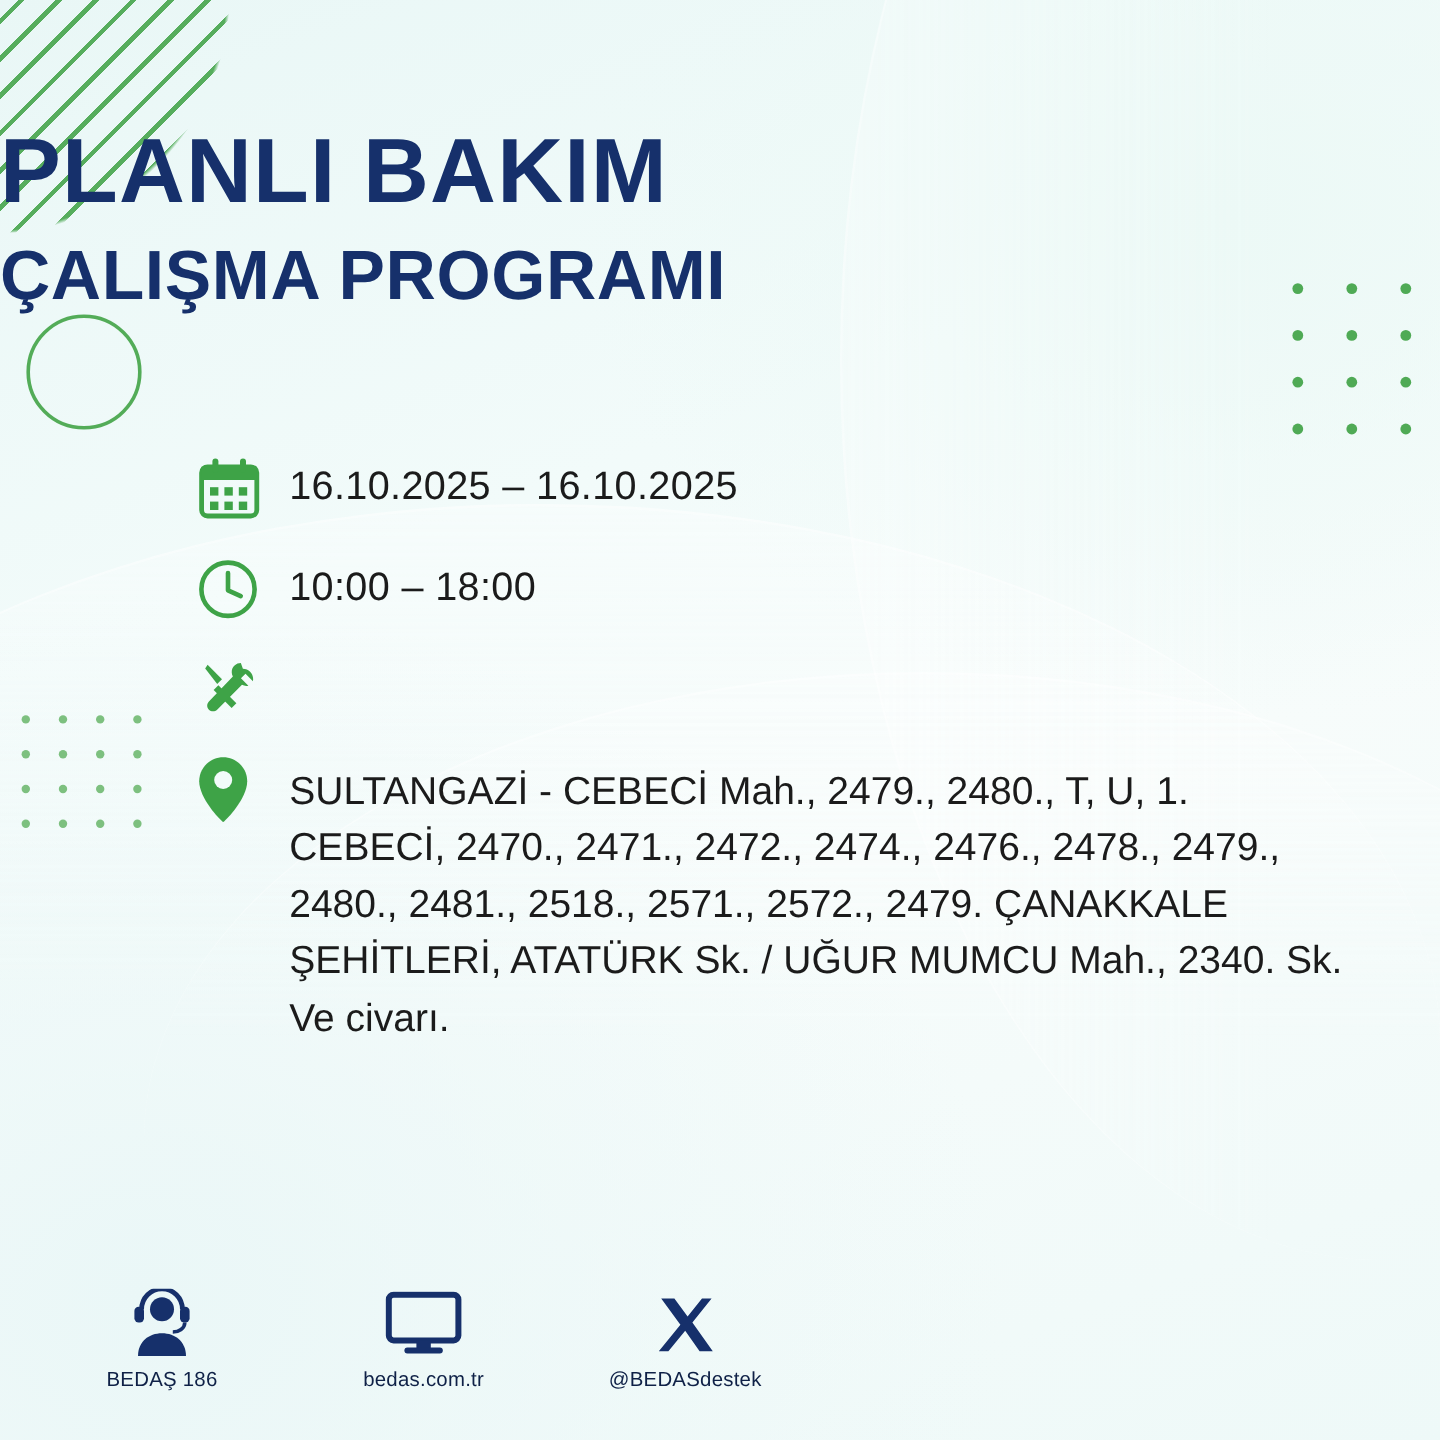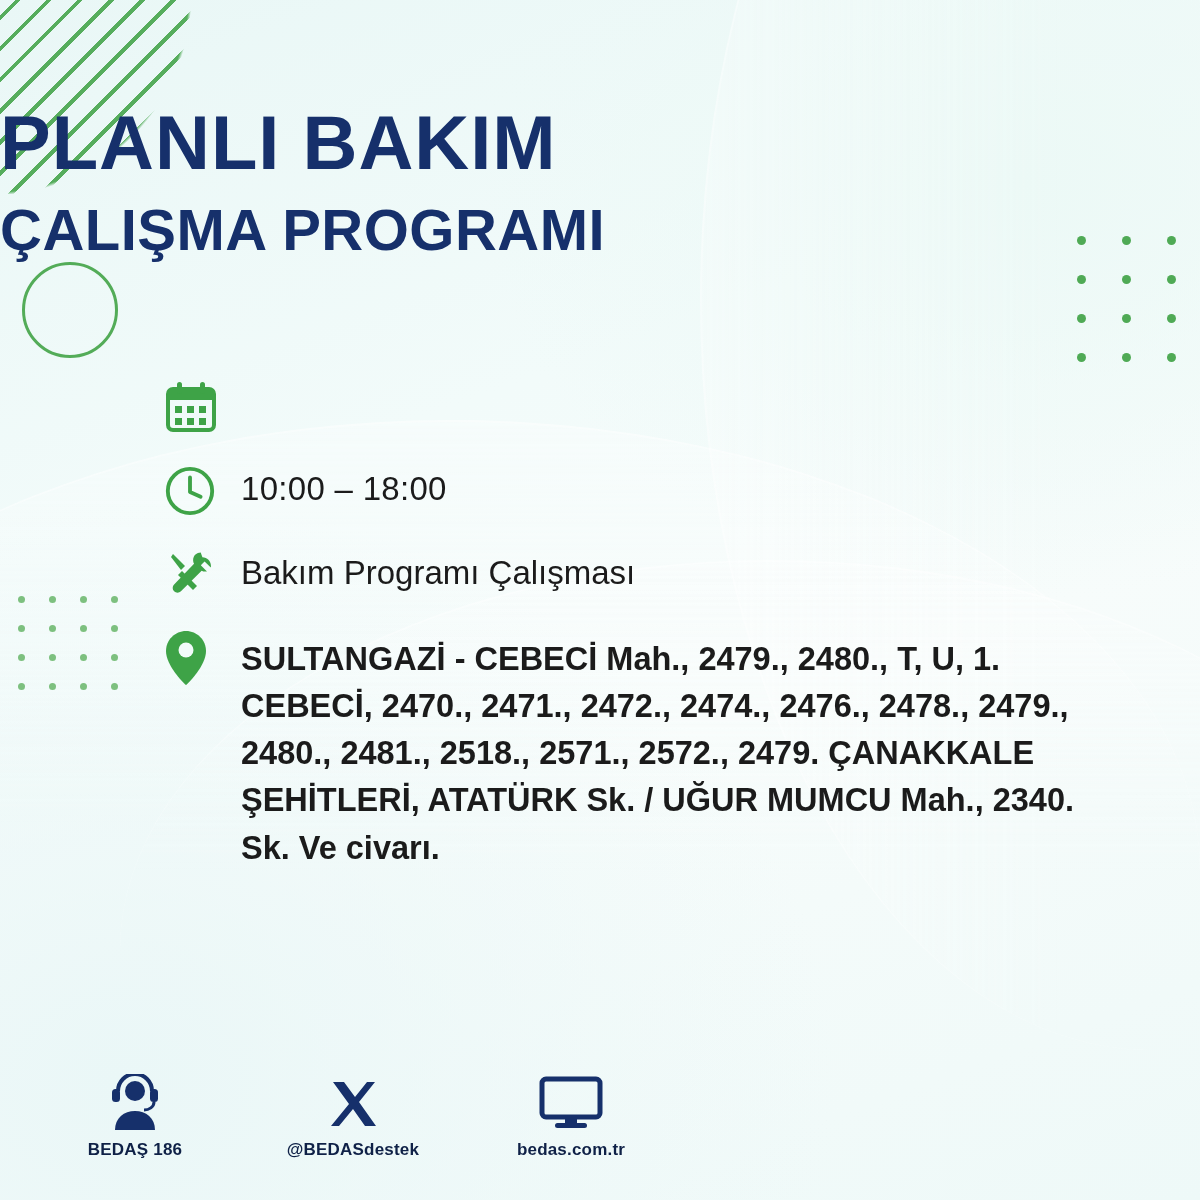--- a/index.html
+++ b/index.html
@@ -132,21 +132,21 @@
   }
   .row .txt {
     color: #1b1b1b;
     font-size: 33px;
     line-height: 1.28;
     padding-top: 6px;
   }
   .row-date .txt, .row-time .txt { letter-spacing: .3px; }
   .row-loc { margin-bottom: 0; }
   .row-loc .ic { height: 56px; }
-  .row-loc .txt { font-size: 32.5px; line-height: 1.45; max-width: 880px; font-weight: bold; }
+  .row-loc .txt { font-size: 32.5px; line-height: 1.45; max-width: 880px; }
 
   
   .footer {
     position: absolute;
     bottom: 34px; left: 0; right: 0;
     height: 120px;
   }
   .f-items {
     position: absolute;
     left: 60px; bottom: 6px;
@@ -156,21 +156,21 @@
   }
   .f-item {
     width: 150px;
     text-align: center;
     color: #0f2147;
   }
   .f-item .f-ic { height: 62px; display: flex; align-items: flex-end; justify-content: center; }
   .f-item .f-lb {
     margin-top: 10px;
     font-size: 17px;
-    font-weight: bold;
+    font-weight: normal;
     letter-spacing: .2px;
   }
 
   .brand {
     position: absolute;
     right: 54px; bottom: 12px;
     text-align: left;
     line-height: 1.0;
   }
   .brand .b1 { color: #16306b; font-size: 25px; font-weight: bold; letter-spacing: 1.5px; }
@@ -236,41 +236,41 @@
         <rect x="14" y="3" width="5" height="12" rx="2.5" fill="#3ea347"></rect>
         <rect x="37" y="3" width="5" height="12" rx="2.5" fill="#3ea347"></rect>
         <rect x="12" y="27" width="7" height="7" fill="#3ea347"></rect>
         <rect x="24" y="27" width="7" height="7" fill="#3ea347"></rect>
         <rect x="36" y="27" width="7" height="7" fill="#3ea347"></rect>
         <rect x="12" y="39" width="7" height="7" fill="#3ea347"></rect>
         <rect x="24" y="39" width="7" height="7" fill="#3ea347"></rect>
         <rect x="36" y="39" width="7" height="7" fill="#3ea347"></rect>
       </svg>
     </div>
+    <div class="txt">16.10.2025 – 16.10.2025</div>
   </div>
 
   <div class="row row-time">
     <div class="ic">
       <svg width="54" height="54" viewBox="0 0 56 56" aria-hidden="true">
         <circle cx="28" cy="28" r="23" fill="none" stroke="#3ea347" stroke-width="4"></circle>
         <path d="M28 14 V29 L39 34" fill="none" stroke="#3ea347" stroke-width="4" stroke-linecap="round" stroke-linejoin="round"></path>
       </svg>
     </div>
     <div class="txt">10:00 – 18:00</div>
   </div>
 
   <div class="row row-work">
     <div class="ic">
       <svg width="56" height="56" viewBox="0 0 56 56" aria-hidden="true">
         <path d="M8 10 L10 7 L22 19 L18 23 Z" fill="#3ea347"></path>
         <path d="M19 24 L34 39 L30 43 L15 28 Z" fill="#3ea347" transform="rotate(0)"></path>
         <path d="M46 8 c-4 0-8 3-8 8 0 1.4 .4 2.7 1 3.8 L18 41.6 c-2 2-2 5.2 0 7.2 2 2 5.2 2 7.2 0 L47 27 c1.1 .6 2.4 1 3.8 1 .6 0 1.2-.1 1.8-.2 l-6.5-6.5 4-4 6.5 6.5 c.1-.6 .2-1.2 .2-1.8 0-5-4-9-9-9 z" fill="#3ea347" transform="translate(-6,-2) scale(0.95)"></path>
       </svg>
     </div>
-    <div class="txt">Bakım Programı Çalışması</div>
   </div>
 
   <div class="row row-loc">
     <div class="ic">
       <svg width="46" height="58" viewBox="0 0 46 58" aria-hidden="true">
         <path d="M23 2 C12 2 3 11 3 22 c0 14 17 32 20 34 3-2 20-20 20-34 C43 11 34 2 23 2 z" fill="#3ea347"></path>
         <circle cx="23" cy="21" r="7.5" fill="#f2fbfa"></circle>
       </svg>
     </div>
     <div class="txt">SULTANGAZİ - CEBECİ Mah., 2479., 2480., T, U, 1. CEBECİ, 2470., 2471., 2472., 2474., 2476., 2478., 2479., 2480., 2481., 2518.,  2571., 2572., 2479. ÇANAKKALE ŞEHİTLERİ, ATATÜRK  Sk. / UĞUR MUMCU Mah., 2340. Sk. Ve civarı.</div>
@@ -291,34 +291,34 @@
           <rect x="3" y="15" width="8" height="13" rx="3.5" fill="#16306b"></rect>
           <rect x="41" y="15" width="8" height="13" rx="3.5" fill="#16306b"></rect>
           <path d="M45 28 c0 5-5 8-10 8" fill="none" stroke="#16306b" stroke-width="3"></path>
         </svg>
       </div>
       <div class="f-lb">BEDAŞ 186</div>
     </div>
 
     <div class="f-item">
       <div class="f-ic">
-        <svg width="52" height="52" viewBox="0 0 52 52" aria-hidden="true">
-          <path d="M6 4 H17 L28 19 L40 4 H48 L32 24 L49 48 H38 L26 31 L12 48 H4 L22 26 Z" fill="#16306b"></path>
-        </svg>
-      </div>
-      <div class="f-lb">@BEDASdestek</div>
-    </div>
-
-    <div class="f-item">
-      <div class="f-ic">
         <svg width="64" height="54" viewBox="0 0 64 54" aria-hidden="true">
           <rect x="3" y="3" width="58" height="38" rx="4" fill="none" stroke="#16306b" stroke-width="5"></rect>
           <rect x="26" y="41" width="12" height="7" fill="#16306b"></rect>
           <rect x="16" y="47" width="32" height="5" rx="2.5" fill="#16306b"></rect>
         </svg>
       </div>
       <div class="f-lb">bedas.com.tr</div>
     </div>
 
+    <div class="f-item">
+      <div class="f-ic">
+        <svg width="52" height="52" viewBox="0 0 52 52" aria-hidden="true">
+          <path d="M6 4 H17 L28 19 L40 4 H48 L32 24 L49 48 H38 L26 31 L12 48 H4 L22 26 Z" fill="#16306b"></path>
+        </svg>
+      </div>
+      <div class="f-lb">@BEDASdestek</div>
+    </div>
+
   </div>
 
 
 </div>
 
 </body></html>

